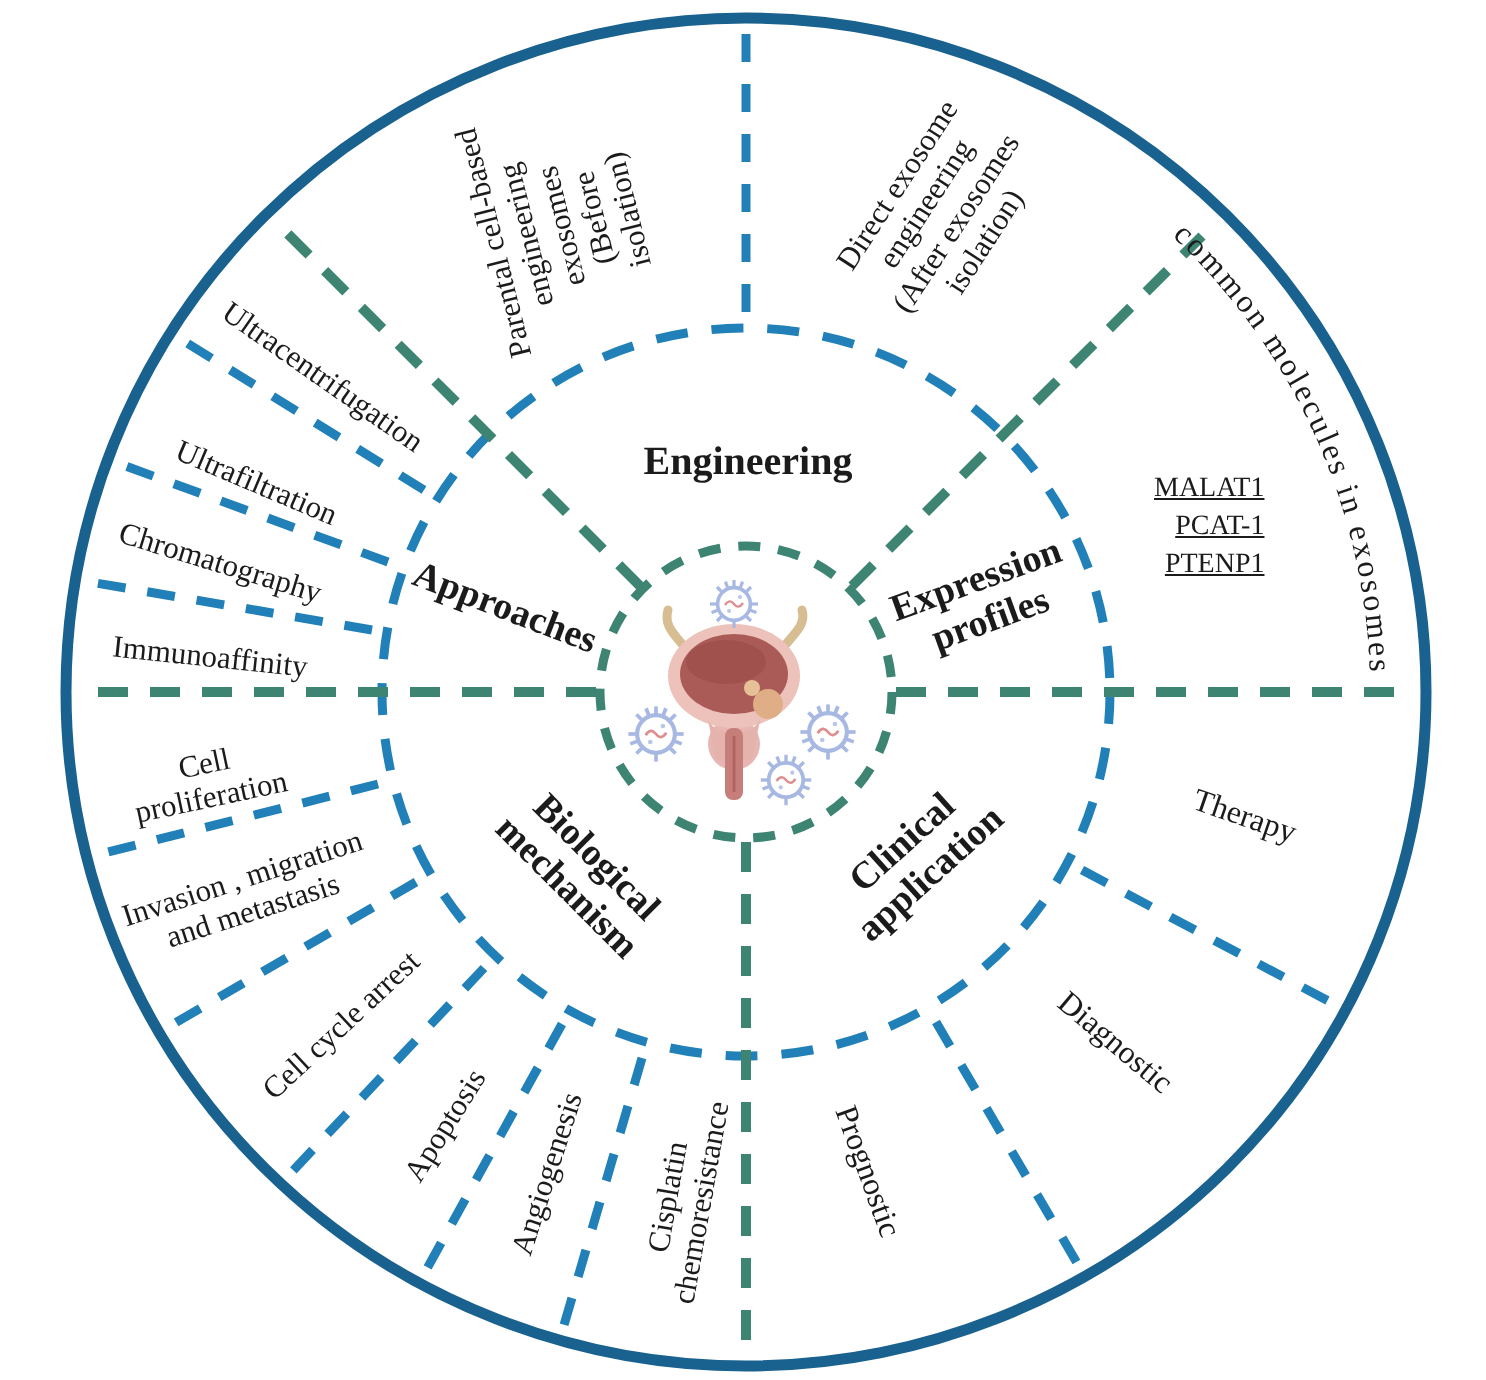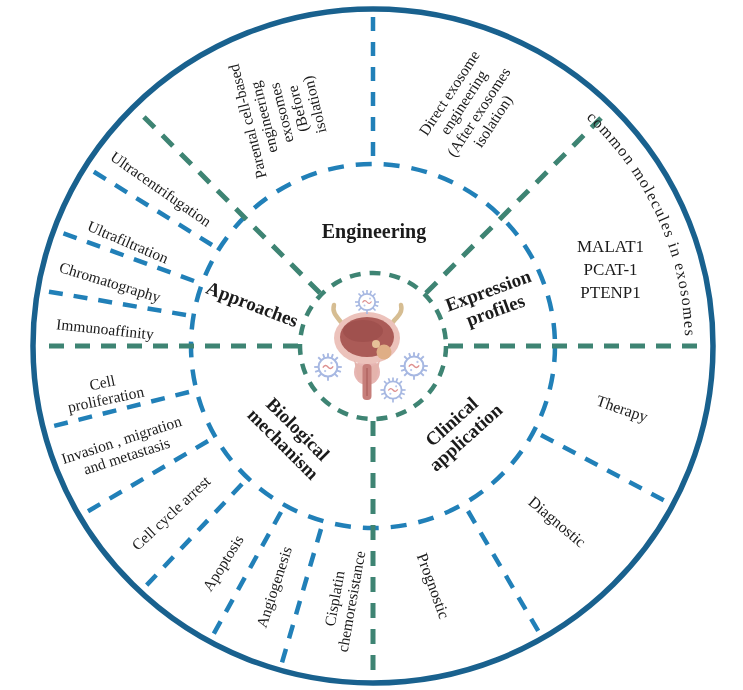--- a/index.html
+++ b/index.html
@@ -6,21 +6,21 @@
   #canvas{
     position:relative;width:743px;height:690px;background:#ffffff;overflow:hidden;
     font-family:"Liberation Serif","DejaVu Serif",serif;color:#1b1b1b;
   }
   #rings{position:absolute;left:0;top:0;}
   .lbl{
     position:absolute;white-space:pre-line;text-align:center;line-height:1.12;
     font-size:15.5px;color:#1b1b1b;transform-origin:center center;pointer-events:none;
   }
   .sector-lbl{font-weight:bold;font-size:19px;line-height:1.1;}
-  .list-lbl{text-align:center;font-size:17px;line-height:1.34;white-space:pre-line;}
+  .list-lbl{text-align:right;font-size:14px;line-height:1.34;white-space:pre-line;text-decoration:underline;}
   .curved-text{font-family:"Liberation Serif","DejaVu Serif",serif;font-size:16px;fill:#1b1b1b;letter-spacing:.5px;}
 </style>
 </head>
 <body>
 
 <div id="canvas">
 
   <svg id="rings" width="743" height="690" viewBox="0 0 743 690">
     <defs>
       <path id="arc-cm" d="M586,118 A312,312 0 0 1 685,341" fill="none"></path>

